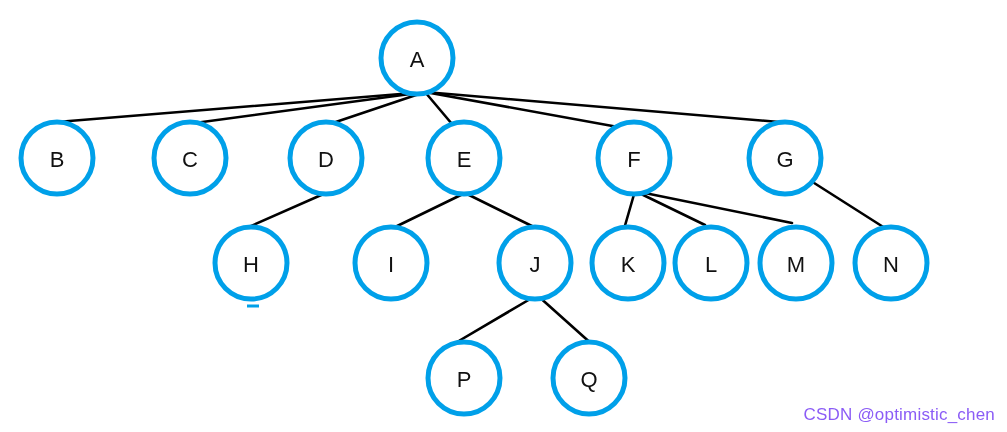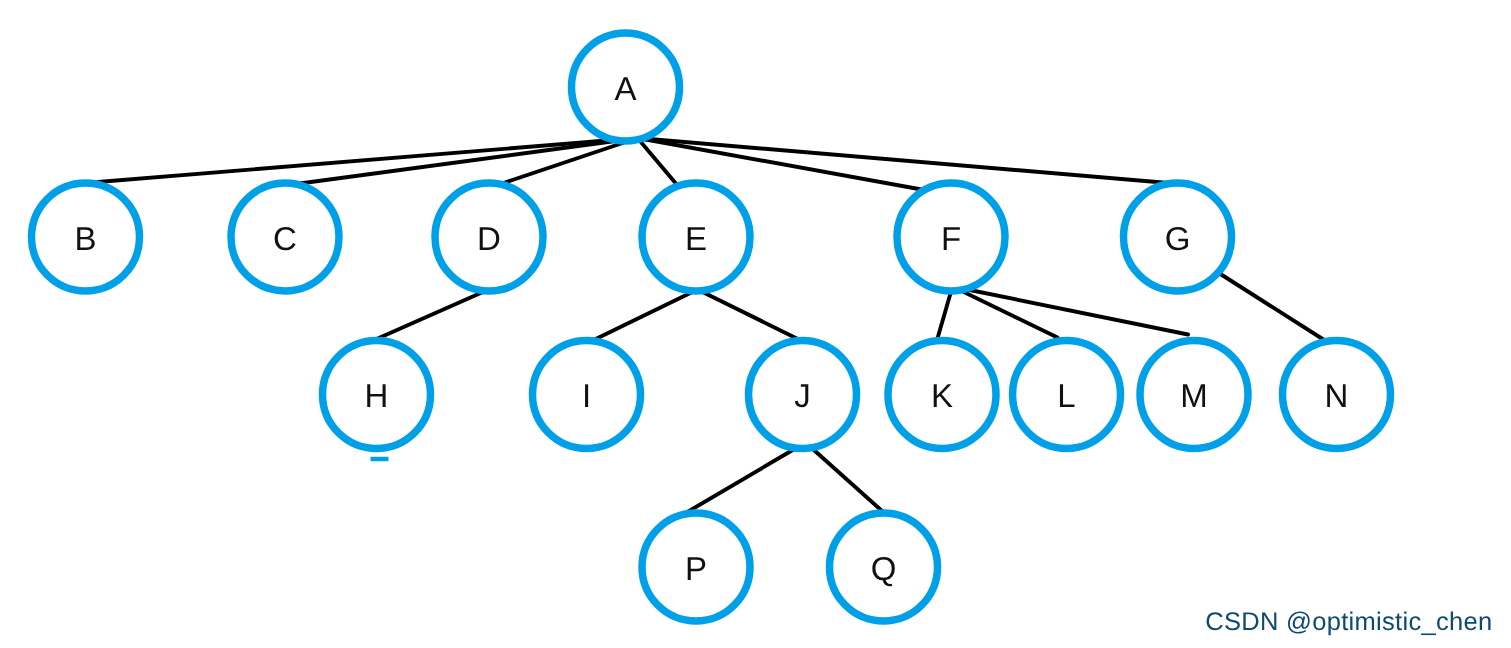--- a/index.html
+++ b/index.html
@@ -42,21 +42,21 @@
     dominant-baseline: central;
   }
   .artifact-dash {
     stroke: #00a0e9;
     stroke-width: 3;
   }
   #watermark {
     position: absolute;
     right: 12px;
     bottom: 7px;
-    color: #0c4a6e;
+    color: #8b5cf6;
     font-family: "Liberation Sans", sans-serif;
     font-size: 17px;
     letter-spacing: 0.2px;
     white-space: nowrap;
     user-select: none;
   }
 </style>
 </head>
 <body>
 

